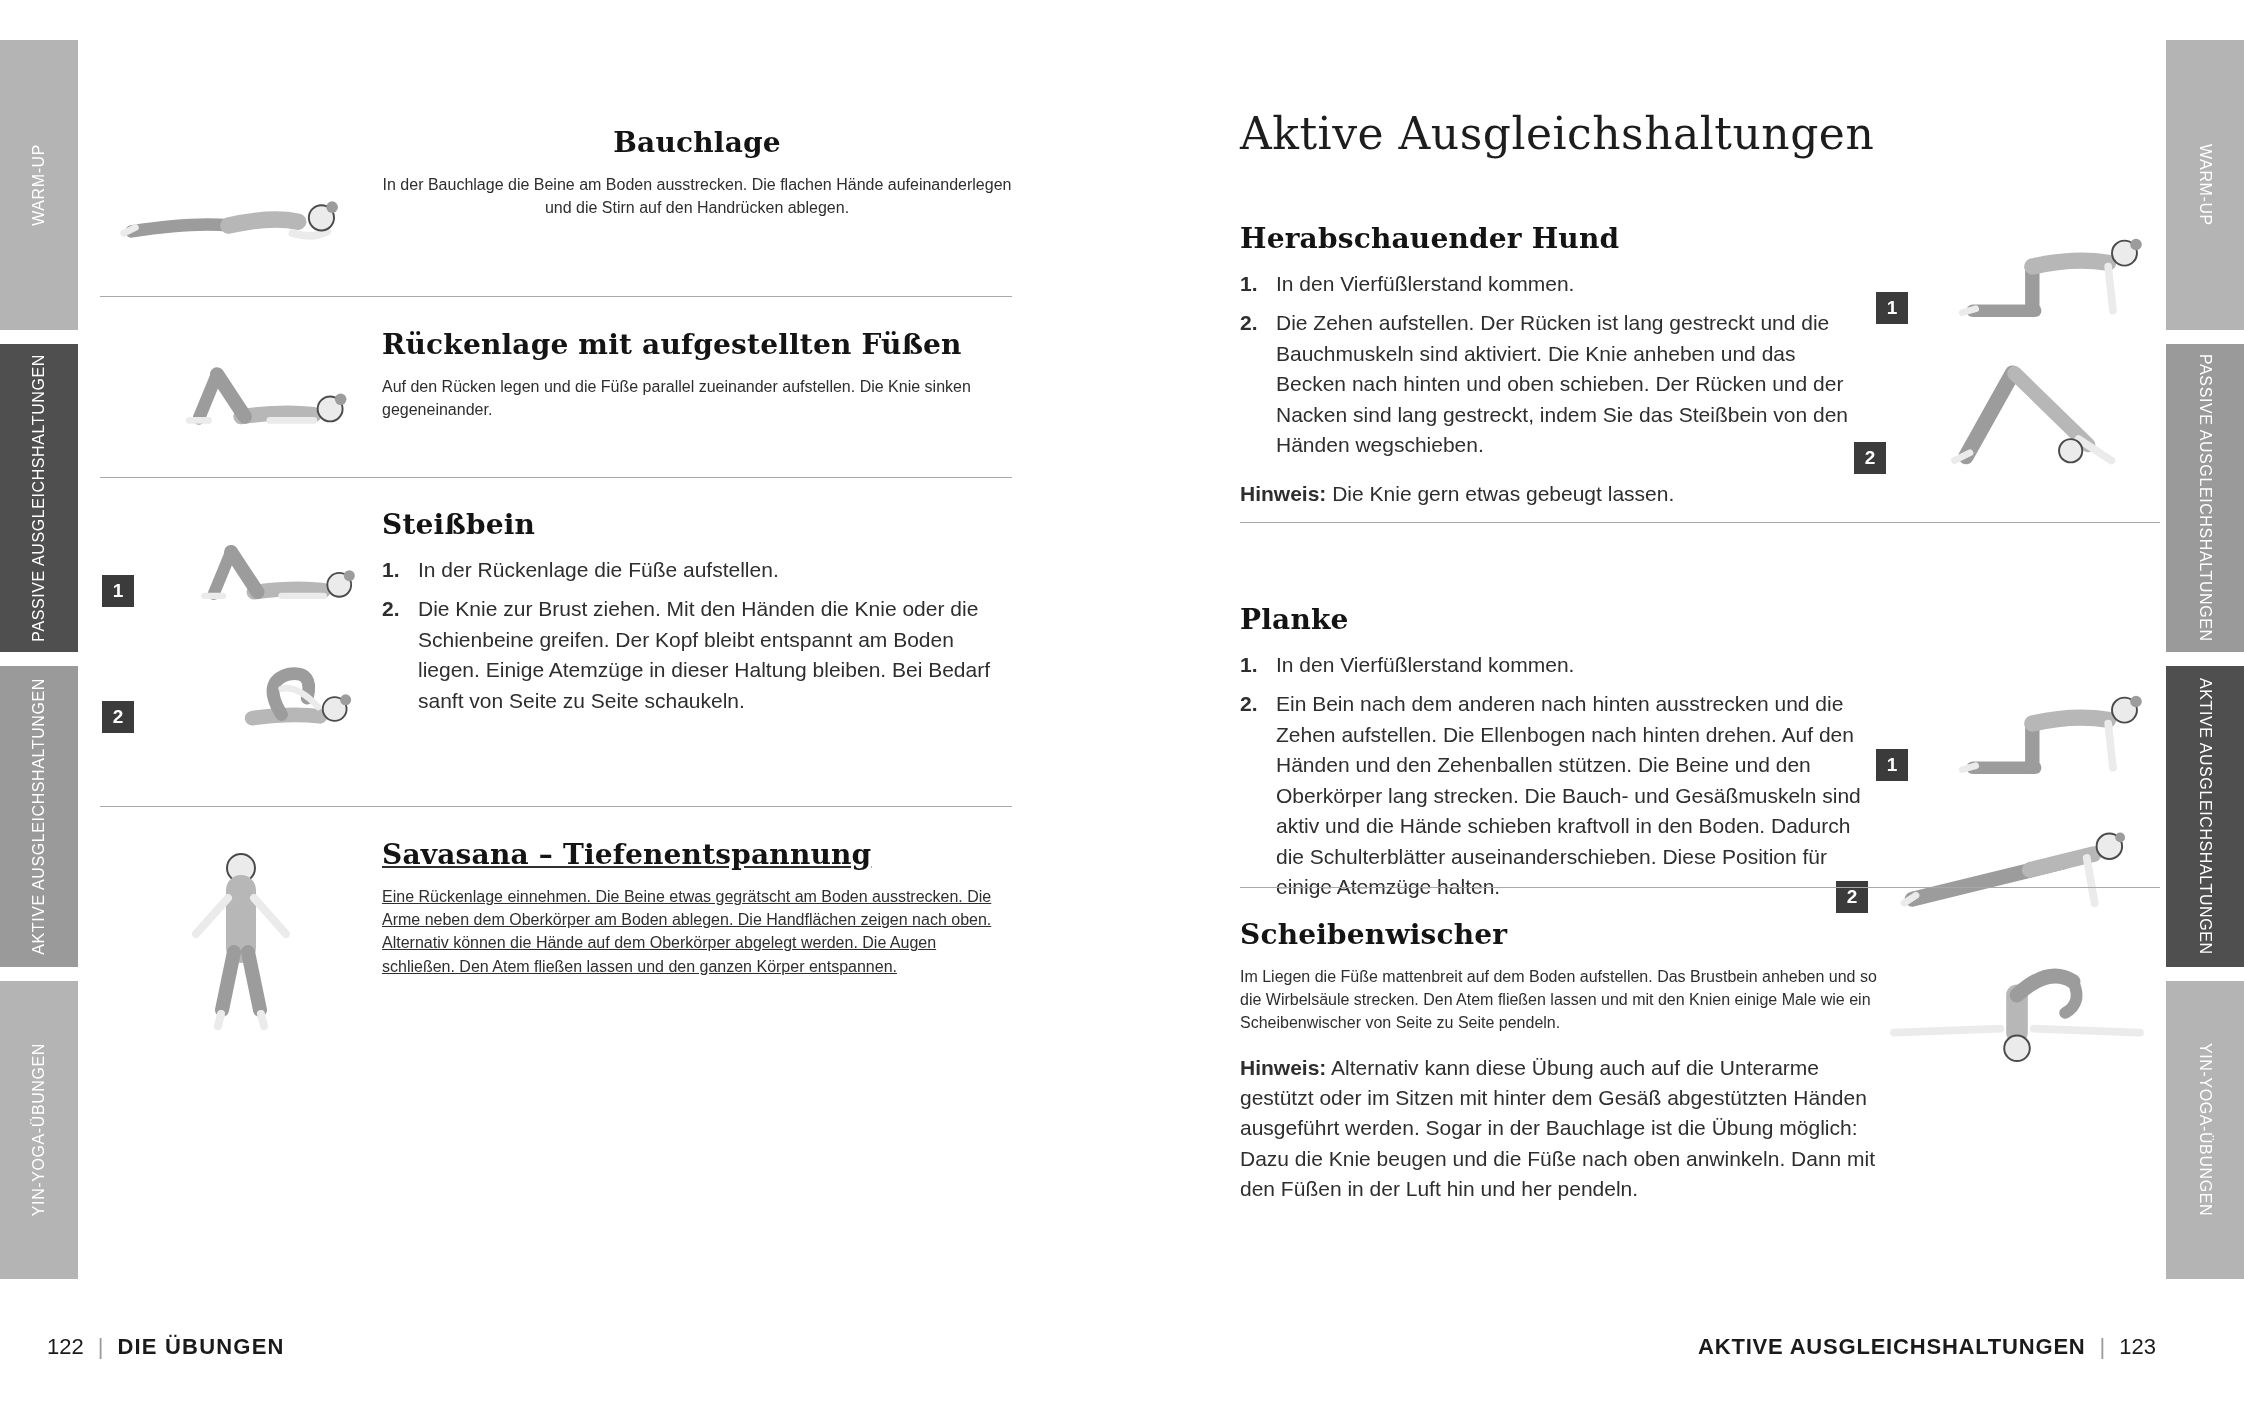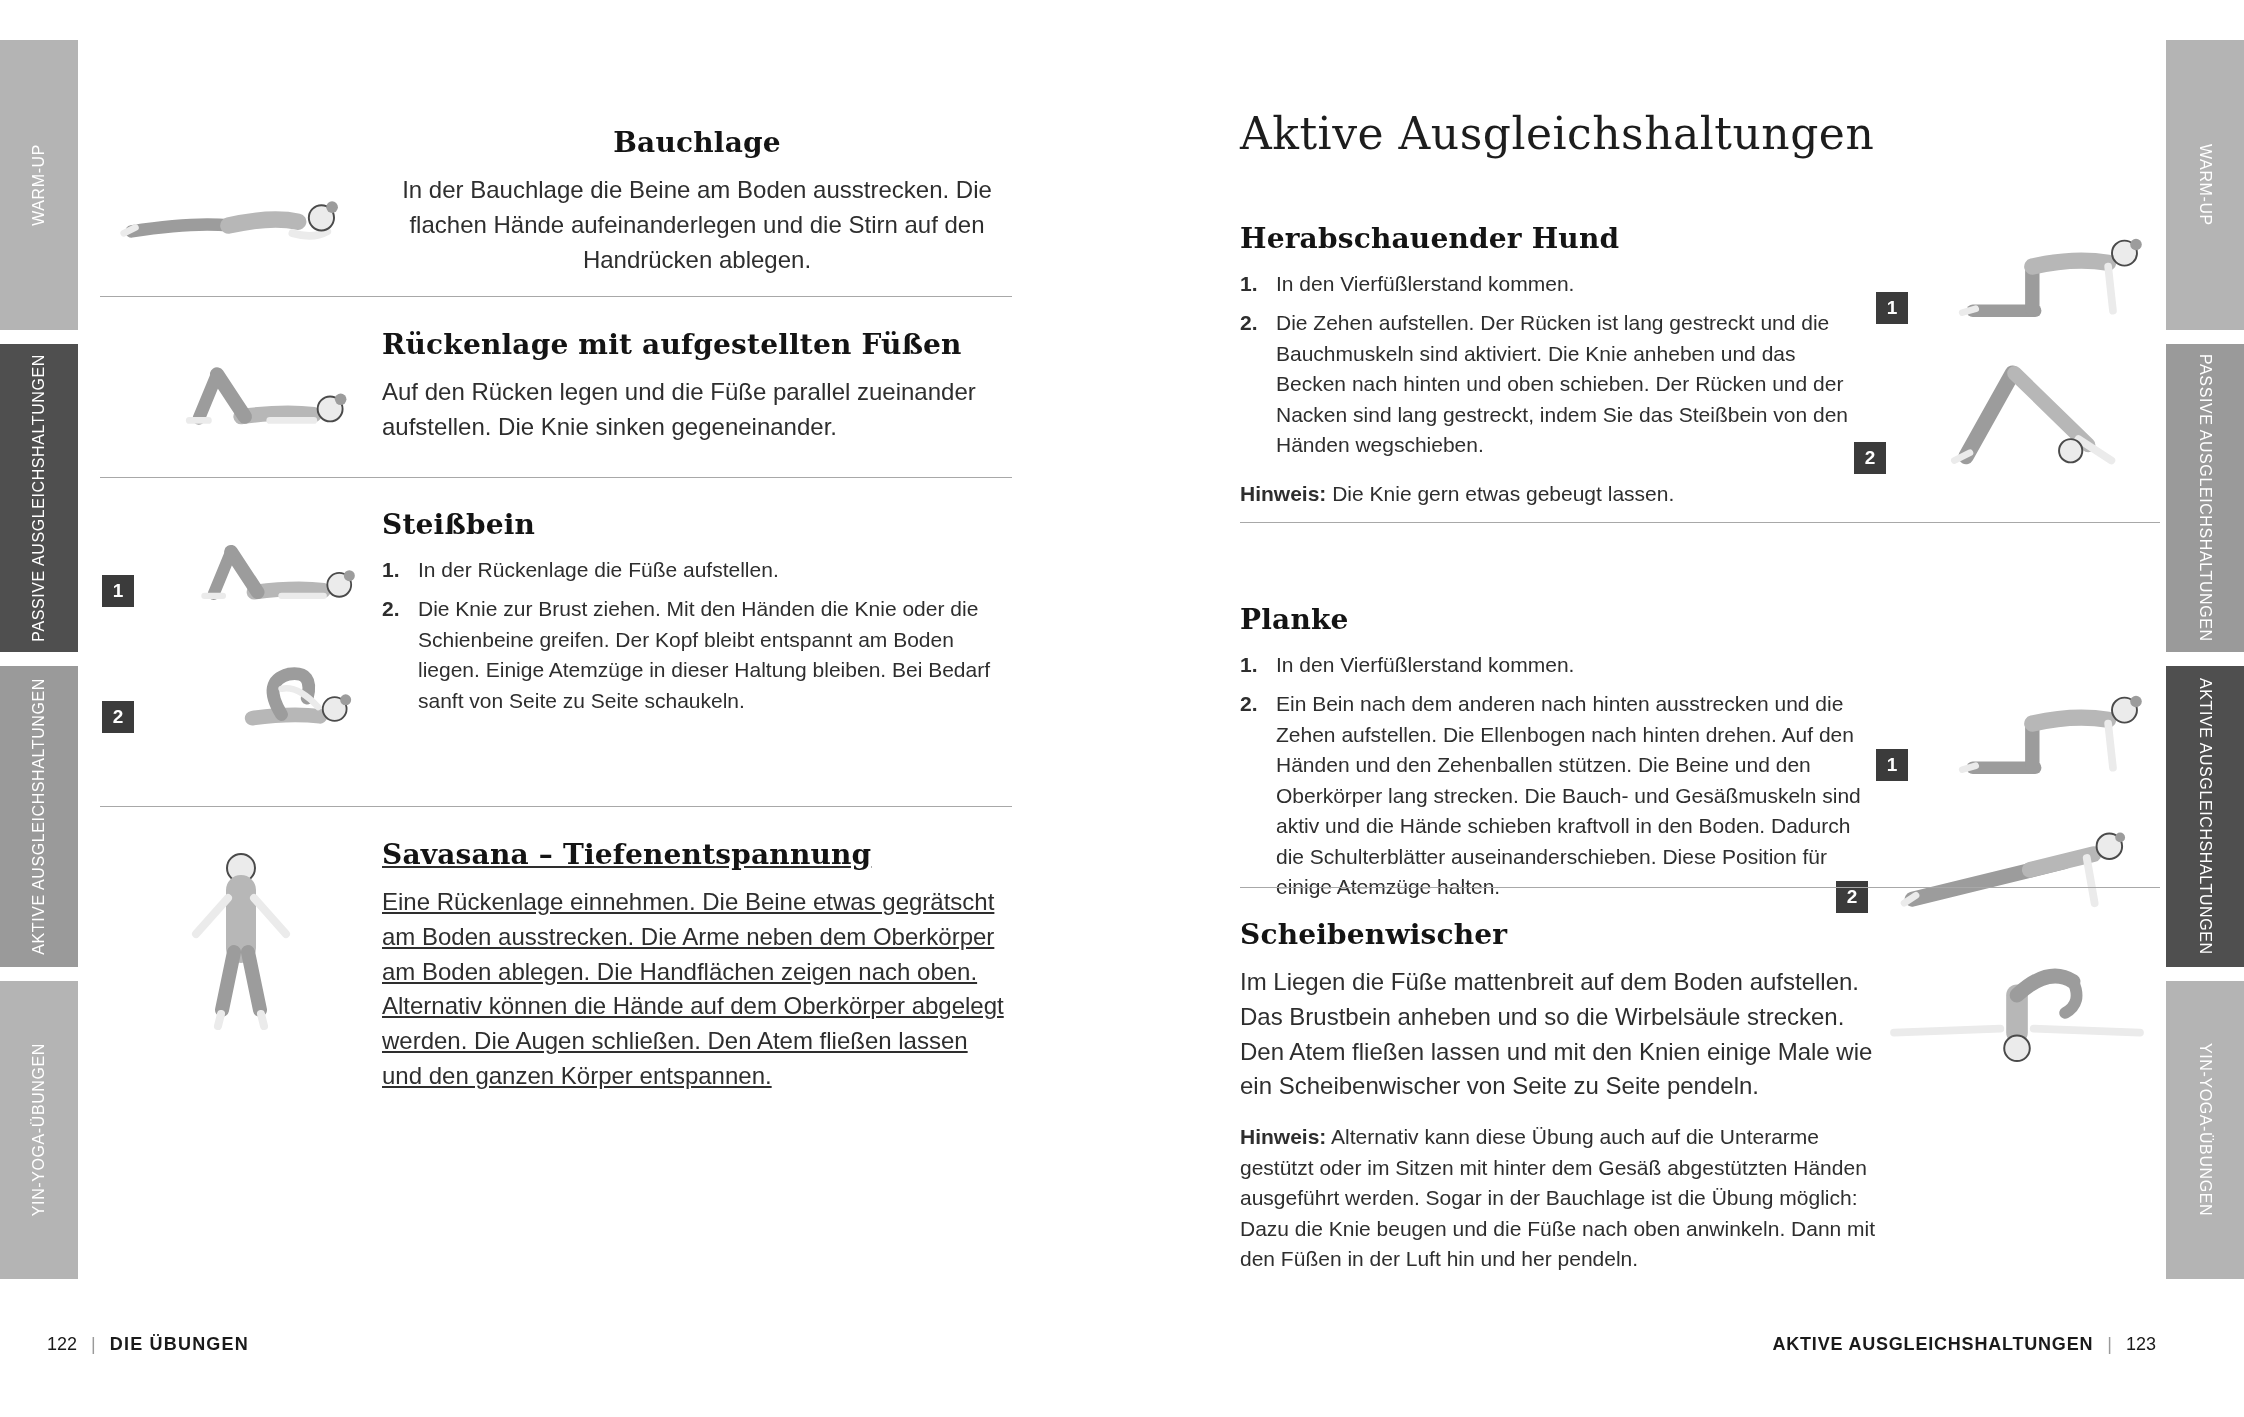--- a/index.html
+++ b/index.html
@@ -33,21 +33,21 @@
   .page-left  { position: absolute; left: 100px;  top: 0; width: 912px; height: 1417px; }
   .page-right { position: absolute; left: 1240px; top: 0; width: 920px; height: 1417px; }
 
   .divider { position: absolute; left: 0; right: 0; border-top: 1.5px solid #a8a8a8; }
 
   .sec-heading {
     font-family: "DejaVu Serif", "Liberation Serif", serif;
     font-size: 28px; font-weight: 700; color: #141414;
     letter-spacing: 0.2px; margin-bottom: 14px;
   }
-  .body-text { font-size: 24px; line-height: 1.45; color: #2e2e2e; }
+  .body-text { font-size: 16px; line-height: 1.45; color: #2e2e2e; }
   .steps { display: grid; grid-template-columns: 36px 1fr; row-gap: 9px; font-size: 21px; line-height: 1.45; }
   .steps .num { font-weight: 700; }
   .hinweis { margin-top: 18px; font-size: 21px; line-height: 1.45; }
   .hinweis .hl { font-weight: 700; }
 
   .badge {
     width: 32px; height: 32px; flex: 0 0 32px;
     background: #3b3b3b; color: #ffffff;
     display: flex; align-items: center; justify-content: center;
     font-size: 19px; font-weight: 700;
@@ -65,21 +65,21 @@
     position: absolute; top: 108px; left: 0;
     font-family: "DejaVu Serif", "Liberation Serif", serif;
     font-size: 44px; font-weight: 400; color: #1d1d1d; letter-spacing: 0.5px;
   }
   .r-sec { position: absolute; left: 0; right: 0; }
   .r-text { width: 630px; }
   .r-figs { position: absolute; right: 0; width: 330px; display: flex; flex-direction: column; gap: 24px; align-items: flex-end; }
   .r-fig-row { display: flex; align-items: flex-end; gap: 12px; justify-content: flex-end; }
 
   
-  .footer { position: absolute; top: 1334px; font-size: 18px; color: #1a1a1a; display: flex; align-items: flex-end; gap: 14px; }
+  .footer { position: absolute; top: 1334px; font-size: 22px; color: #1a1a1a; display: flex; align-items: flex-end; gap: 14px; }
   .footer .sep { color: #9a9a9a; }
   .footer-left { left: 47px; }
   .footer-left .label { letter-spacing: 1.2px; font-weight: 700; }
   .footer-right { right: 88px; }
   .footer-right .label { letter-spacing: 0.8px; font-weight: 700; }
 
   .pose { display: block; }
 </style>
 </head>
 <body>

